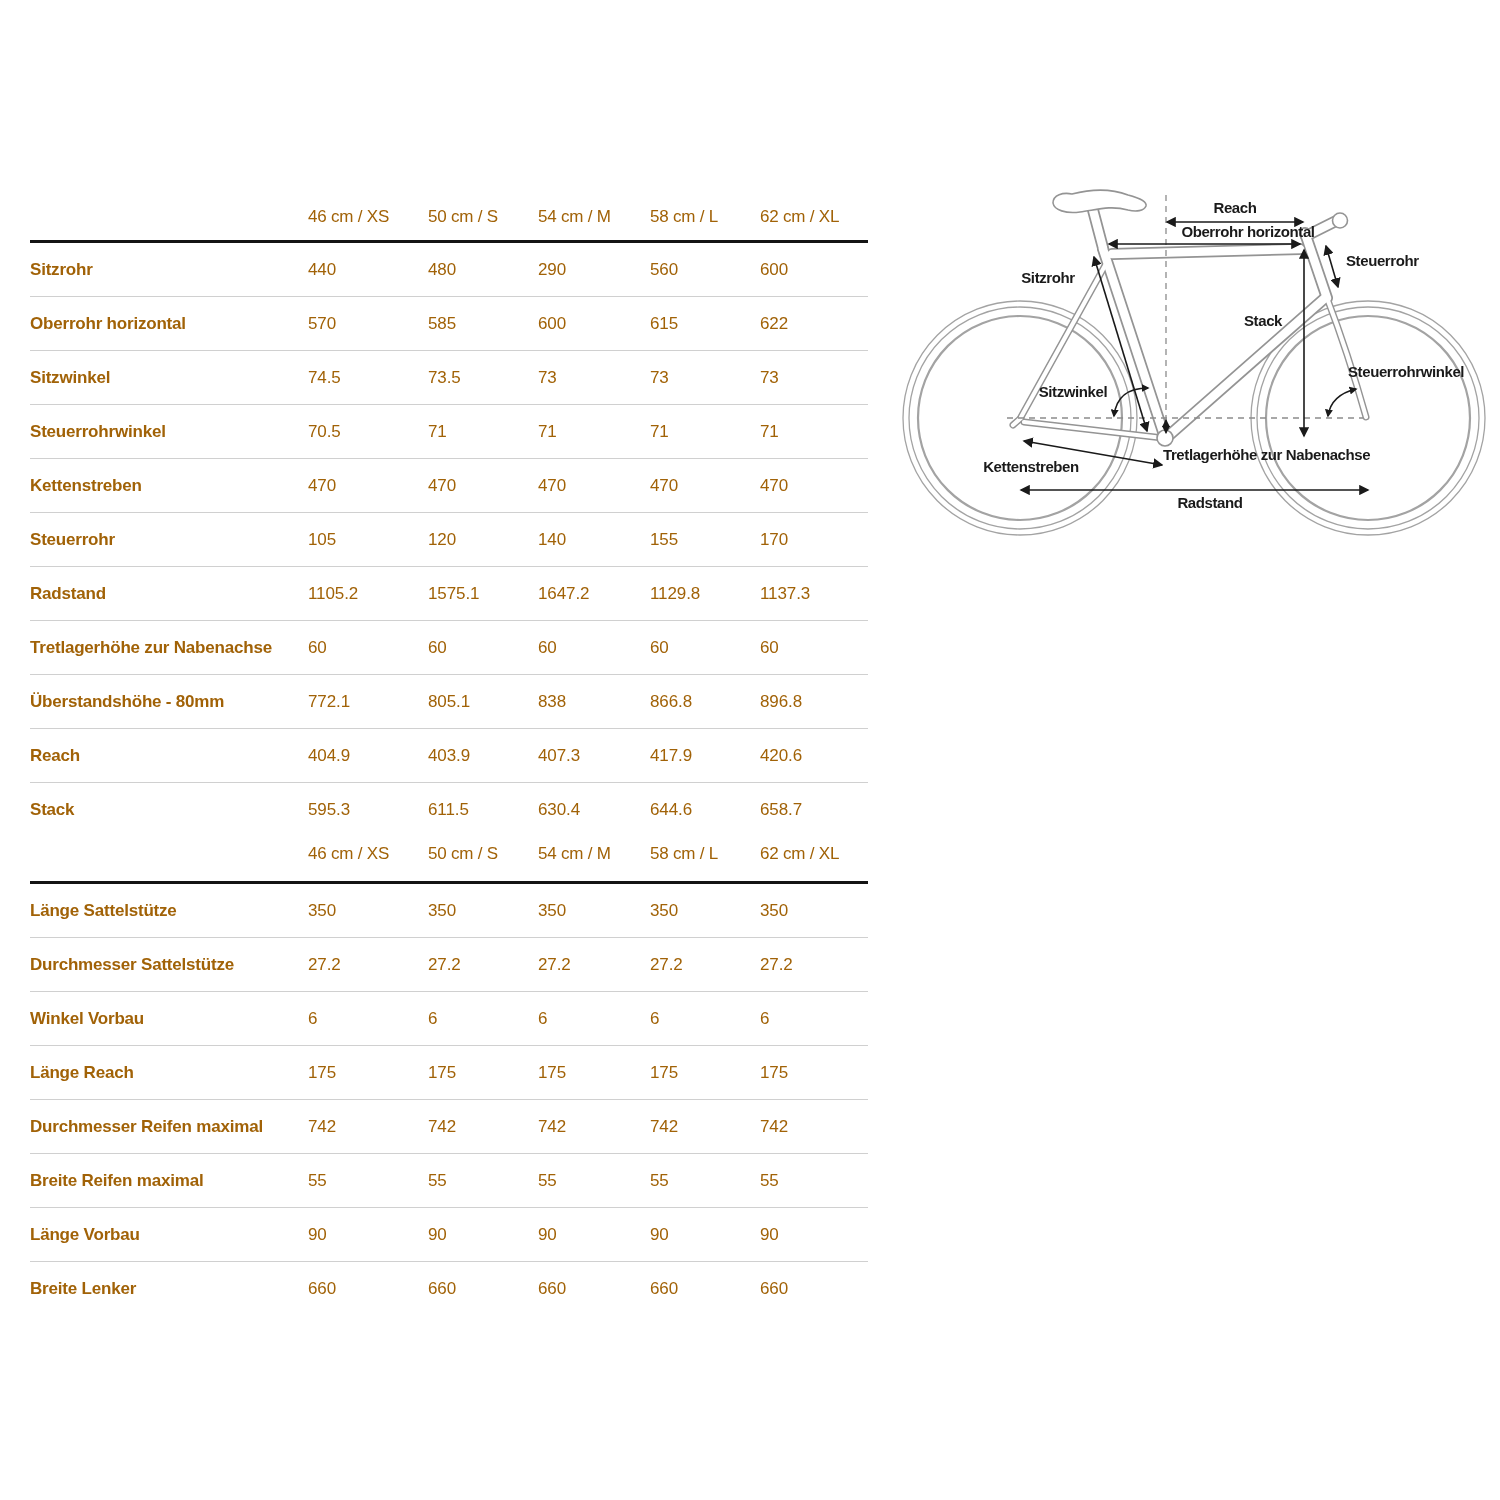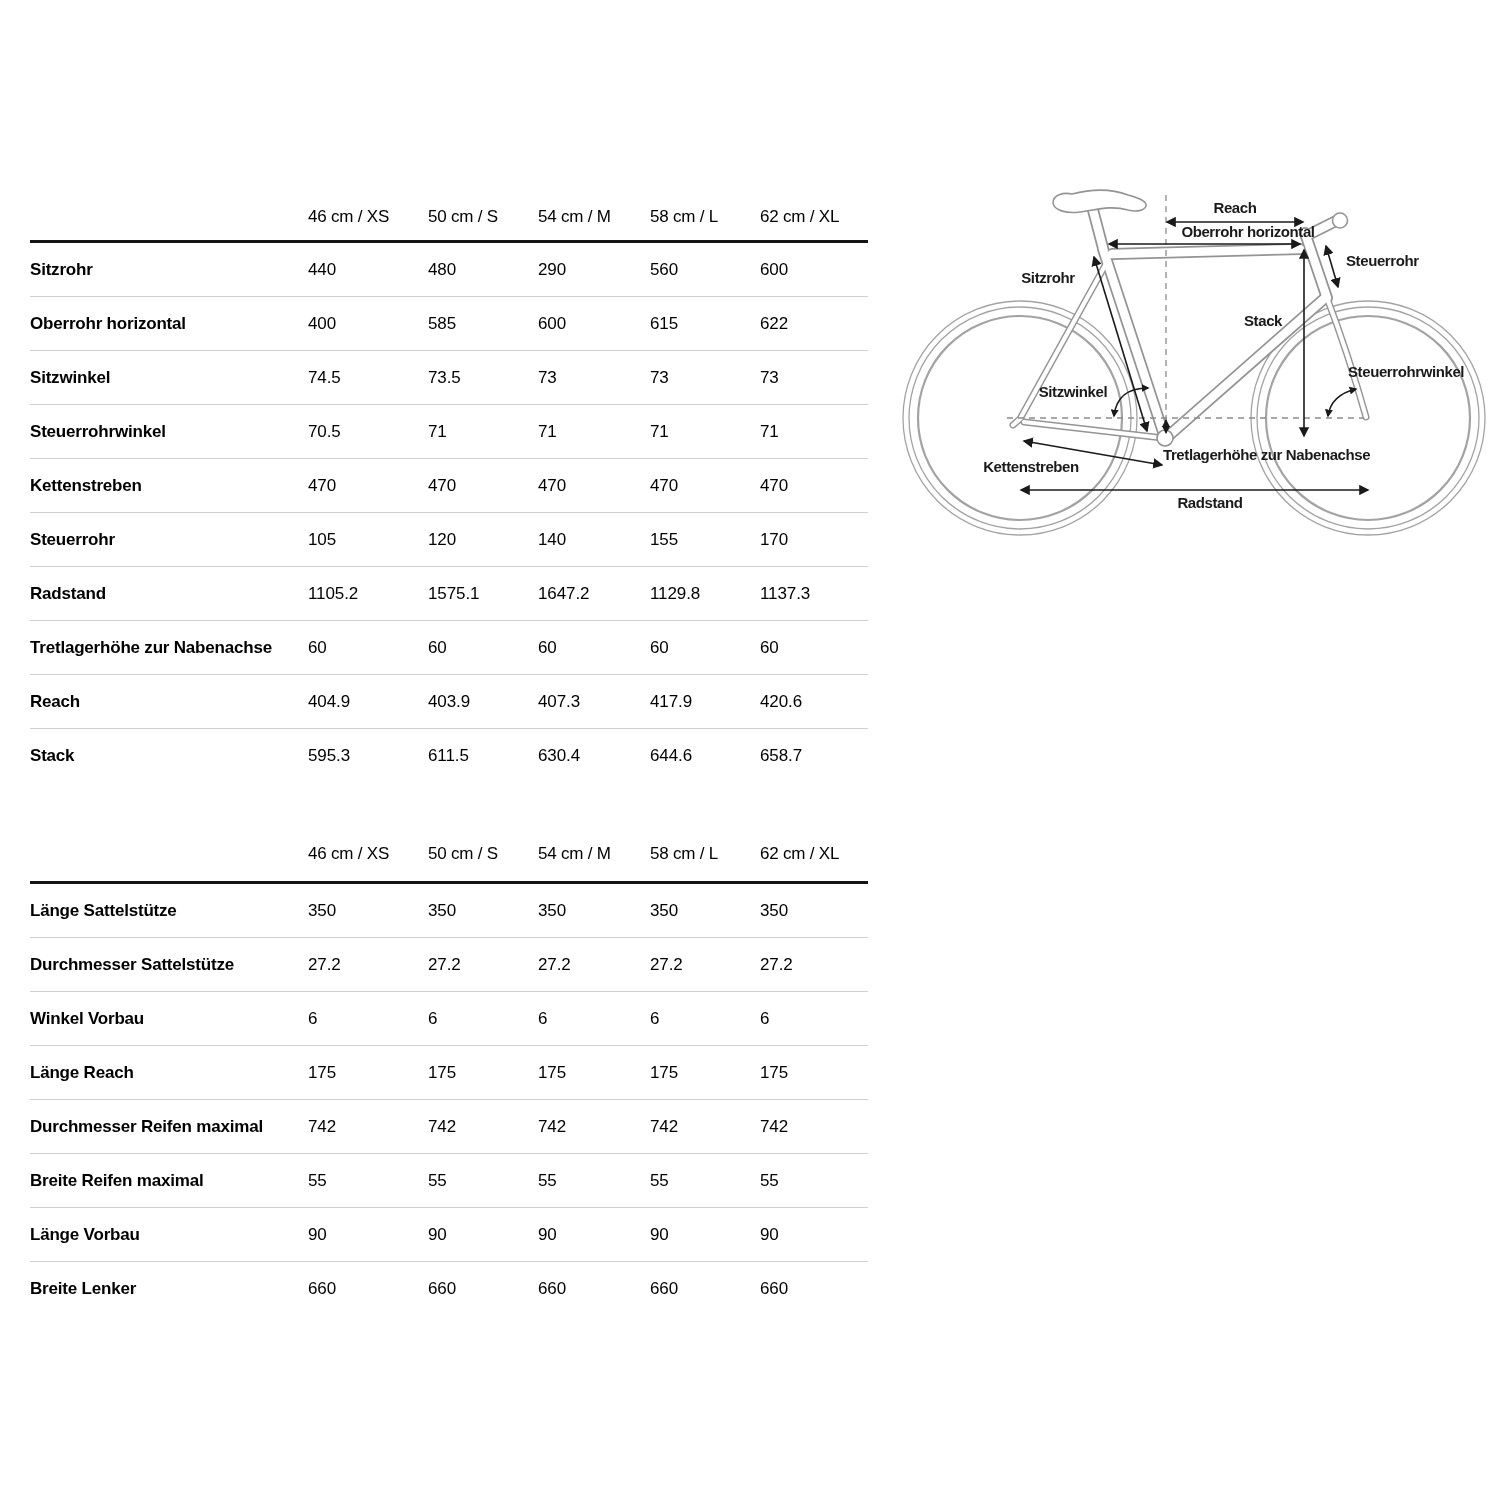--- a/index.html
+++ b/index.html
@@ -1,18 +1,18 @@
 <!DOCTYPE html>
 <html><head>
 <meta charset="utf-8">
 <style>
   html,body{margin:0;padding:0;background:#fff;}
   .canvas{
     position:relative;width:1500px;height:1500px;background:#ffffff;
-    font-family:"Liberation Sans", sans-serif;color:#000000;overflow:hidden;
+    font-family:"Liberation Sans", sans-serif;color:#a16207;overflow:hidden;
   }
   .geo-table{position:absolute;left:30px;width:838px;}
   .trow{
     display:grid;
     grid-template-columns:278px 120px 110px 112px 110px 108px;
     align-items:center;height:53px;
   }
   .thead{height:46px;border-bottom:3px solid #141414;}
   .thead2{height:54px;border-bottom:3px solid #141414;}
   .tbody .trow{border-bottom:1px solid #d0d0d0;}
@@ -44,21 +44,21 @@
         <div class="trow">
           <div class="lcell">Sitzrohr</div>
           <div class="vcell">440</div>
           <div class="vcell">480</div>
           <div class="vcell">290</div>
           <div class="vcell">560</div>
           <div class="vcell">600</div>
         </div>
         <div class="trow">
           <div class="lcell">Oberrohr horizontal</div>
-          <div class="vcell">400</div>
+          <div class="vcell">570</div>
           <div class="vcell">585</div>
           <div class="vcell">600</div>
           <div class="vcell">615</div>
           <div class="vcell">622</div>
         </div>
         <div class="trow">
           <div class="lcell">Sitzwinkel</div>
           <div class="vcell">74.5</div>
           <div class="vcell">73.5</div>
           <div class="vcell">73</div>
@@ -97,20 +97,28 @@
           <div class="vcell">1129.8</div>
           <div class="vcell">1137.3</div>
         </div>
         <div class="trow">
           <div class="lcell">Tretlagerhöhe zur Nabenachse</div>
           <div class="vcell">60</div>
           <div class="vcell">60</div>
           <div class="vcell">60</div>
           <div class="vcell">60</div>
           <div class="vcell">60</div>
+        </div>
+        <div class="trow">
+          <div class="lcell">Überstandshöhe - 80mm</div>
+          <div class="vcell">772.1</div>
+          <div class="vcell">805.1</div>
+          <div class="vcell">838</div>
+          <div class="vcell">866.8</div>
+          <div class="vcell">896.8</div>
         </div>
         <div class="trow">
           <div class="lcell">Reach</div>
           <div class="vcell">404.9</div>
           <div class="vcell">403.9</div>
           <div class="vcell">407.3</div>
           <div class="vcell">417.9</div>
           <div class="vcell">420.6</div>
         </div>
         <div class="trow">

